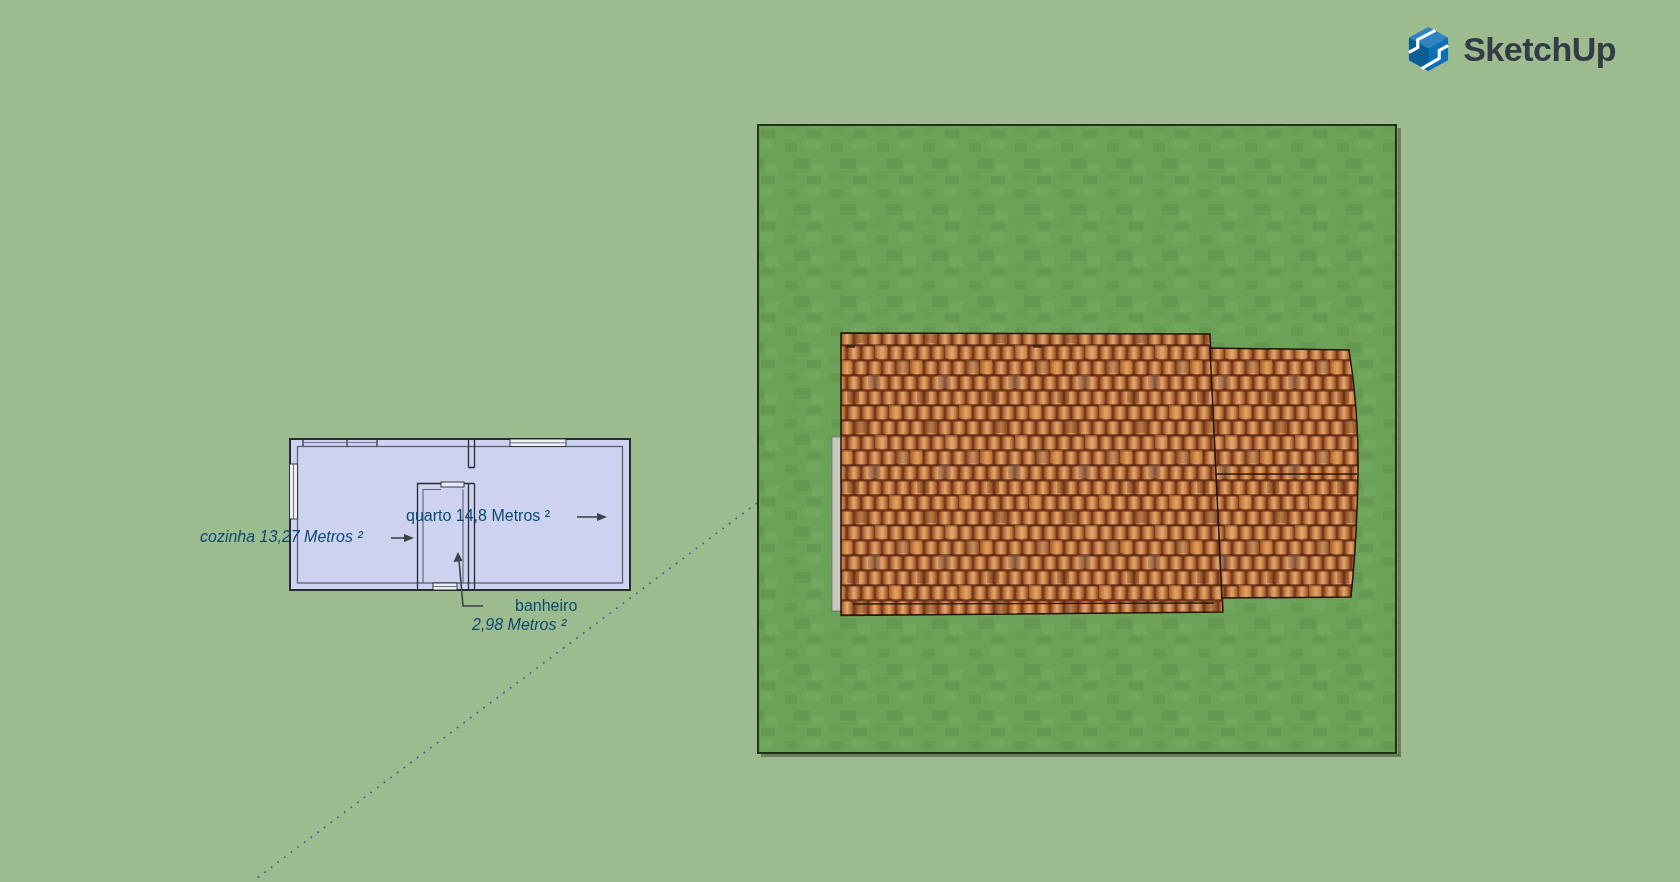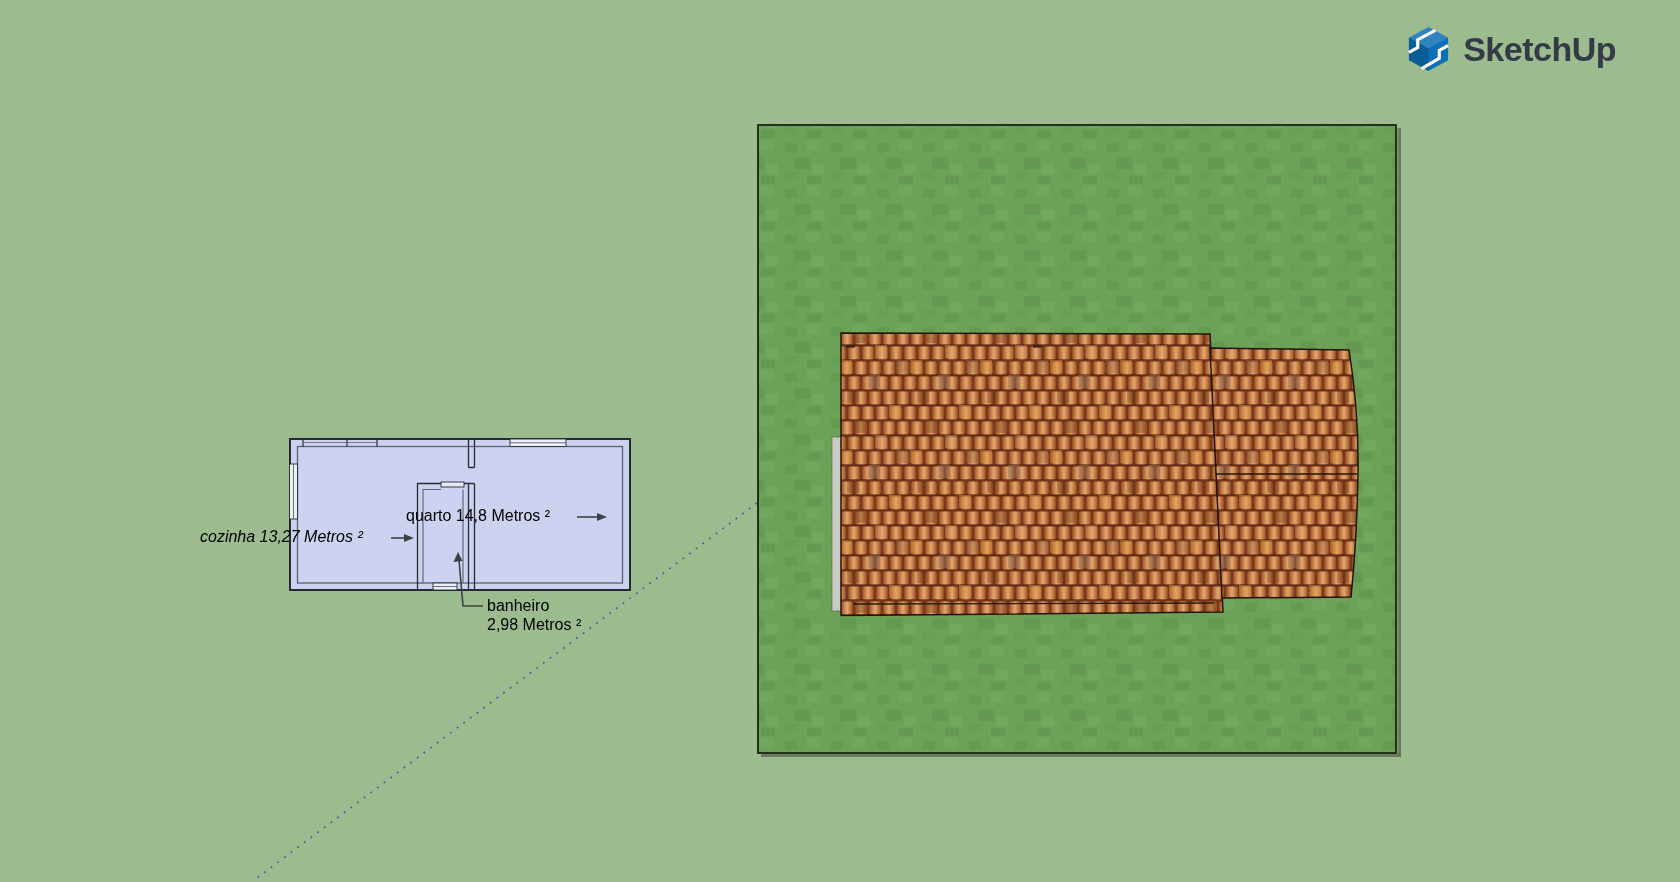--- a/index.html
+++ b/index.html
@@ -7,21 +7,21 @@
   #canvas{
     position:relative;
     width:1680px;height:882px;
     background:#9cbb8e;
     overflow:hidden;
   }
   #model-svg{position:absolute;left:0;top:0;}
   .plan-label{
     position:absolute;
     font-size:16px;
-    color:#000000;
+    color:#0c4a6e;
     white-space:nowrap;
     transform:translateY(-52%);
     line-height:1.15;
     user-select:none;
   }
   #logo{
     position:absolute;
     top:26px;right:64px;
     display:flex;align-items:center;gap:11px;
   }
@@ -131,23 +131,23 @@
       <path d="M1210,348 L1349,350 Q1359,412 1358,473 Q1357,538 1351,597 L1222,598 Z" fill="url(#tilePat)"></path>
       <path d="M1210,348 L1349,350 Q1359,412 1358,473 Q1357,538 1351,597 L1222,598 Z" fill="url(#tileVar)" stroke="#241409" stroke-width="1.5"></path>
       <line x1="1216" y1="474" x2="1357" y2="474" stroke="#241409" stroke-width="1.4"></line>
     </g>
   </svg>
 
   <div class="plan-label" style="left:200px;top:538px;font-style:italic;">cozinha 13,27 Metros ²</div>
 
   <div class="plan-label" style="left:406px;top:517px;">quarto 14,8 Metros ²</div>
 
-  <div class="plan-label" style="left:487px;top:607px;">banheiro</div>
+  <div class="plan-label" style="left:515px;top:607px;">banheiro</div>
 
-  <div class="plan-label" style="left:487px;top:626px;">2,98 Metros ²</div>
+  <div class="plan-label" style="left:472px;top:626px;font-style:italic;">2,98 Metros ²</div>
 
   <div id="logo">
     <svg width="47" height="47" viewBox="0 0 48 48">
       <polygon points="24,1 44,12 44,35 24,46 4,35 4,12" fill="#0d6fb4"></polygon>
       <polygon points="24,1 44,12 24,23 4,12" fill="rgba(255,255,255,0.14)"></polygon>
       <polygon points="4,12 24,23 24,46 4,35" fill="rgba(0,0,0,0.16)"></polygon>
       <path d="M4,27 L13,22 L13,14 L31,4.5" fill="none" stroke="#ffffff" stroke-width="3.2"></path>
       <path d="M44,20 L35,25 L35,33 L17,43.5" fill="none" stroke="#ffffff" stroke-width="3.2"></path>
     </svg>
     <span id="logo-text">SketchUp</span>

